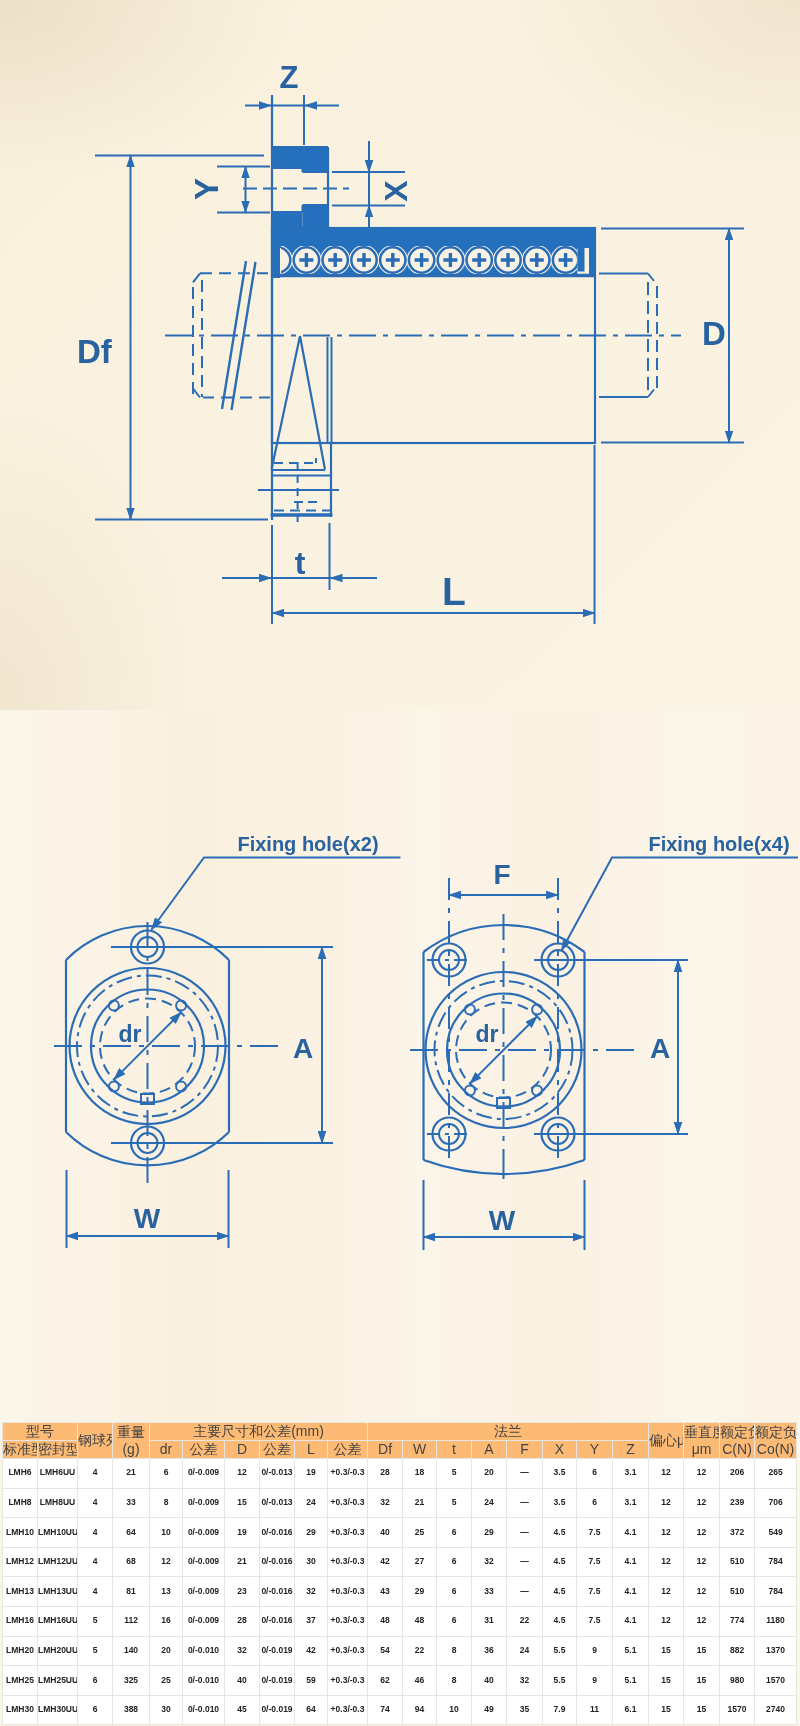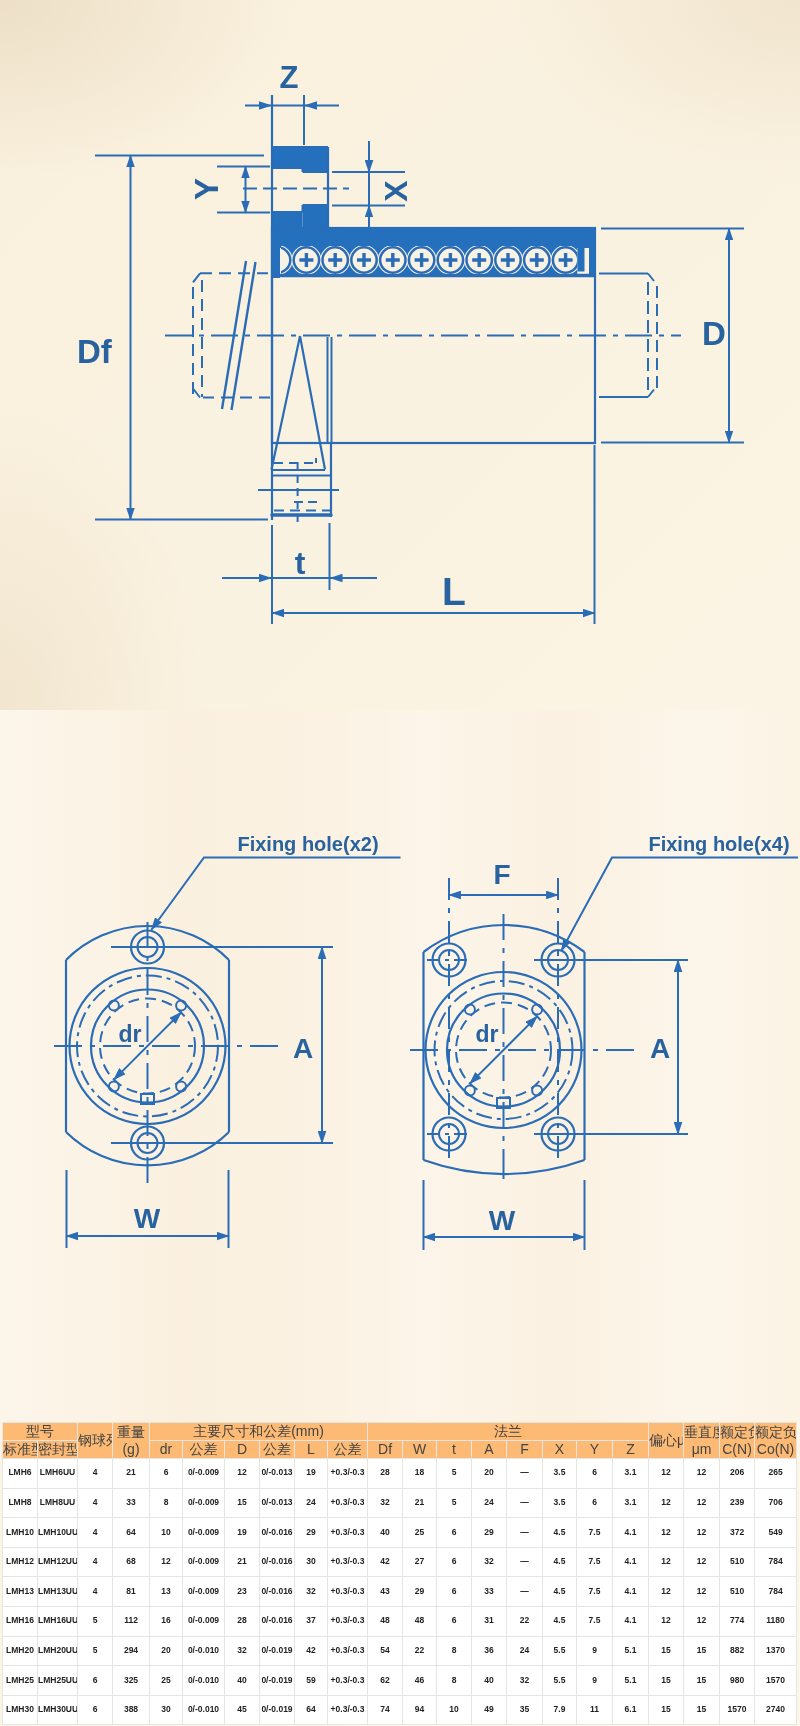--- a/index.html
+++ b/index.html
@@ -448,21 +448,21 @@
           <td class="v">4.1</td>
           <td class="v">12</td>
           <td class="v">12</td>
           <td class="v">774</td>
           <td class="v">1180</td>
         </tr>
 <tr class="d">
           <td class="v">LMH20</td>
           <td class="v">LMH20UU</td>
           <td class="v">5</td>
-          <td class="v">294</td>
+          <td class="v">140</td>
           <td class="v">20</td>
           <td class="v">0/-0.010</td>
           <td class="v">32</td>
           <td class="v">0/-0.019</td>
           <td class="v">42</td>
           <td class="v">+0.3/-0.3</td>
           <td class="v">54</td>
           <td class="v">22</td>
           <td class="v">8</td>
           <td class="v">36</td>

